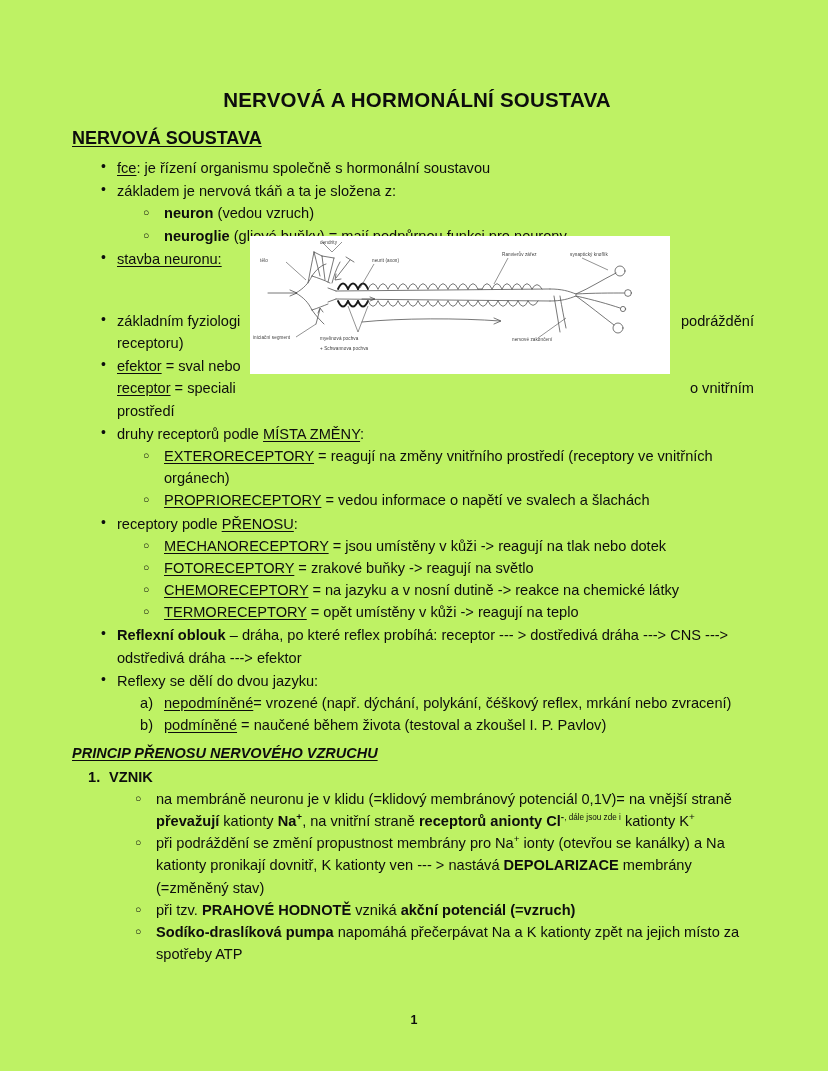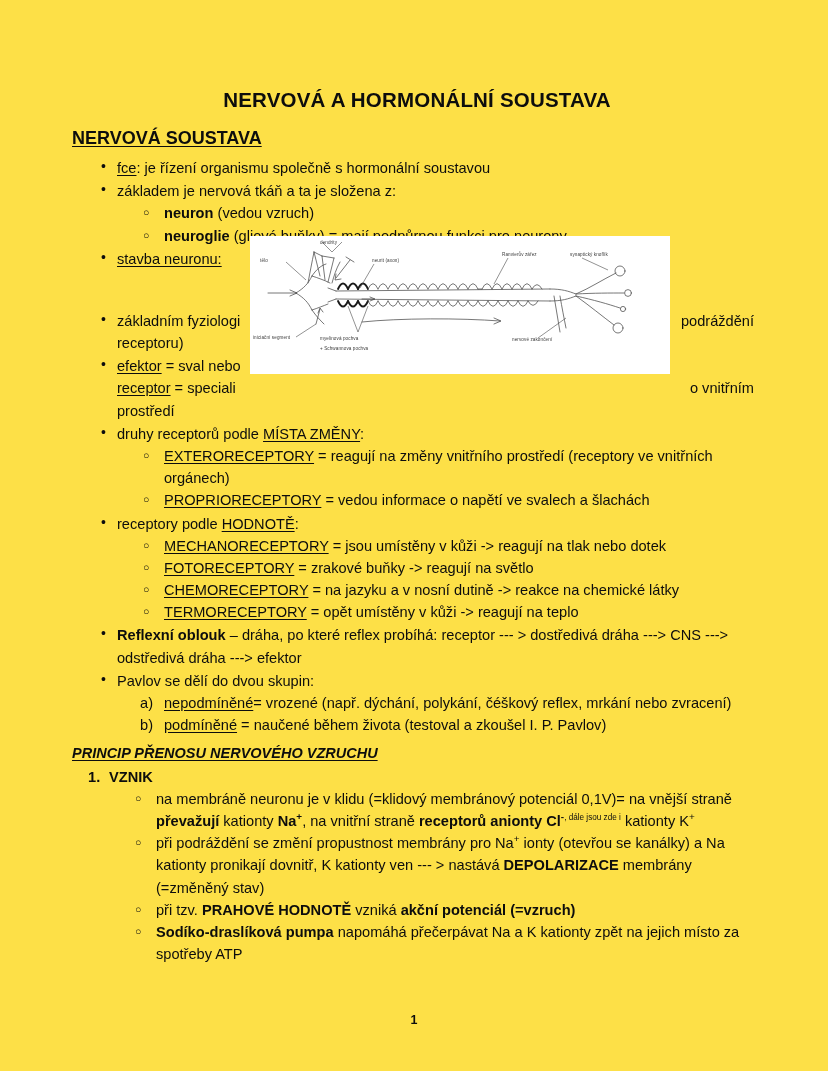--- a/index.html
+++ b/index.html
@@ -10,21 +10,21 @@
   }
   body {
     font-family: "Liberation Sans", sans-serif;
     color: #0d0d0d;
     -webkit-font-smoothing: antialiased;
   }
   .page {
     position: relative;
     width: 828px;
     height: 1071px;
-    background: #fde047;
+    background: #bef264;
     overflow: hidden;
     box-sizing: border-box;
   }
   .content {
     position: absolute;
     left: 72px;
     top: 88px;
     width: 690px;
   }
 
@@ -229,21 +229,21 @@
           <li>
             <u class="u">EXTERORECEPTORY</u><span> = reagují na změny vnitřního prostředí (receptory ve vnitřních orgánech)</span>
           </li>
           <li>
             <u class="u">PROPRIORECEPTORY</u><span> = vedou informace o napětí ve svalech a šlachách</span>
           </li>
         </ul>
       </li>
 
       <li>
-        <span>receptory podle </span><u class="u">HODNOTĚ</u><span>:</span>
+        <span>receptory podle </span><u class="u">PŘENOSU</u><span>:</span>
         <ul class="lvl2">
           <li>
             <u class="u">MECHANORECEPTORY</u><span> = jsou umístěny v kůži -&gt; reagují na tlak nebo dotek</span>
           </li>
           <li>
             <u class="u">FOTORECEPTORY</u><span> = zrakové buňky -&gt; reagují na světlo</span>
           </li>
           <li>
             <u class="u">CHEMORECEPTORY</u><span> = na jazyku a v nosní dutině -&gt; reakce na chemické látky</span>
           </li>
@@ -251,21 +251,21 @@
             <u class="u">TERMORECEPTORY</u><span> = opět umístěny v kůži -&gt; reagují na teplo</span>
           </li>
         </ul>
       </li>
 
       <li>
         <b>Reflexní oblouk</b><span> – dráha, po které reflex probíhá: receptor --- &gt; dostředivá dráha ---&gt; CNS ---&gt; odstředivá dráha ---&gt; efektor</span>
       </li>
 
       <li>
-        <span>Pavlov se dělí do dvou skupin:</span>
+        <span>Reflexy se dělí do dvou jazyku:</span>
         <ol class="alpha">
           <li>
             <u class="u">nepodmíněné</u><span>= vrozené (např. dýchání, polykání, čéškový reflex, mrkání nebo zvracení)</span>
           </li>
           <li>
             <u class="u">podmíněné</u><span> = naučené během života (testoval a zkoušel I. P. Pavlov)</span>
           </li>
         </ol>
       </li>
     </ul>

